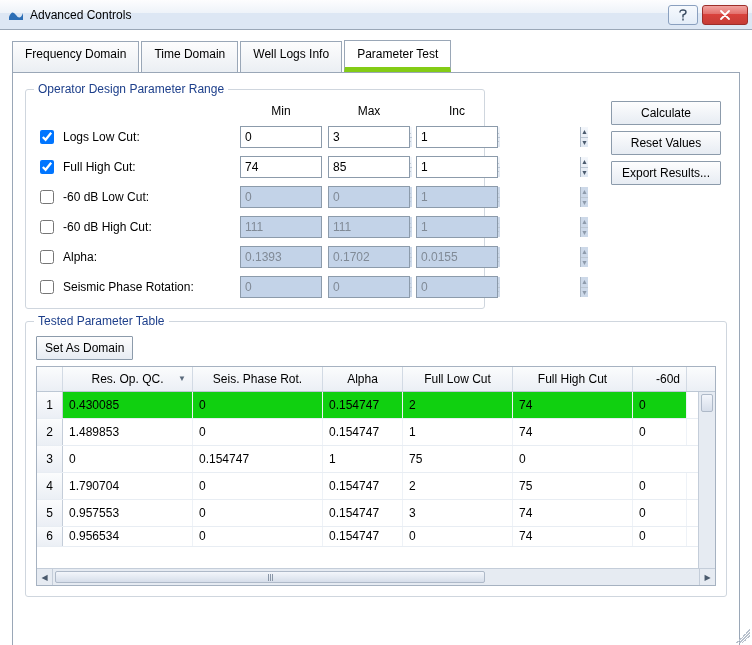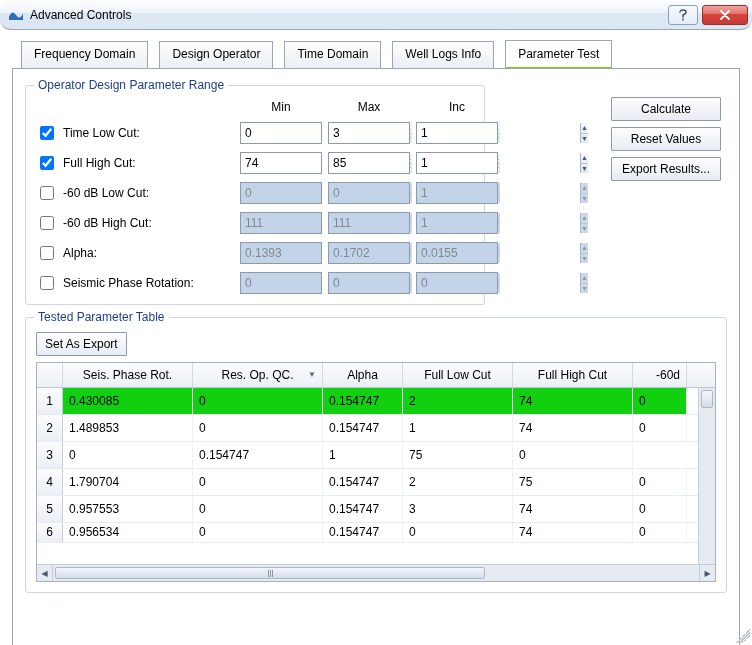--- a/index.html
+++ b/index.html
@@ -6,21 +6,20 @@
   html, body { margin: 0; padding: 0; }
   body { background: #fff; width: 752px; height: 645px; overflow: hidden; }
 
   
   .titlebar {
     height: 30px;
     background: linear-gradient(to bottom, #fdfdfe 0%, #eef3f9 45%, #dde7f4 46%, #dde7f4 100%);
     border-bottom: 1px solid #9aa7b7;
     display: flex; align-items: center;
     padding: 0 4px 0 8px;
-    border-radius: 11px;
   }
   .titlebar .app-icon { width: 16px; height: 16px; margin-right: 6px; }
   .titlebar .title { flex: 1; color: #000; }
   .titlebar .win-btns { display: flex; gap: 4px; }
   .titlebar .win-btn {
     width: 30px; height: 20px;
     border: 1px solid #8aa0bf;
     border-radius: 3px;
     background: linear-gradient(to bottom, #f6f9fd, #e4edf8);
     display: flex; align-items: center; justify-content: center;
@@ -38,25 +37,24 @@
   .tabs-wrap { }
   .tabstrip { display: flex; }
   .tab {
     border: 1px solid #9aa7b7;
     border-bottom: none;
     background: linear-gradient(to bottom, #fdfdfd, #eaeef3);
     padding: 5px 12px 6px;
     margin-right: 2px;
     position: relative; top: 1px;
     color: #000;
-    margin-left: 9px;
   }
   .tab.active {
     background: #fff;
-    border-bottom: 1px solid #84cc16;
+    border-bottom: 5px solid #84cc16;
     z-index: 3;
     padding-top: 6px; top: 0;
   }
   .tab-panel {
     border: 1px solid #9aa7b7;
     background: #fff;
     padding: 10px 12px 12px;
     height: 620px;
     position: relative;
   }
@@ -224,40 +222,39 @@
         </svg>
     </div>
   </div>
 </div>
 
 <div class="client">
 
   <div class="tabs-wrap">
     <div class="tabstrip">
       <div class="tab">Frequency Domain</div>
-      <div class="tab">Design Operator</div>
       <div class="tab">Time Domain</div>
       <div class="tab">Well Logs Info</div>
       <div class="tab active">Parameter Test</div>
     </div>
 
     <div class="tab-panel">
 
       <div class="groupbox" style="width:460px;">
         <div class="legend">Operator Design Parameter Range</div>
 
         <div class="param-grid">
           <div></div>
           <div class="col-hdr">Min</div>
           <div class="col-hdr">Max</div>
           <div class="col-hdr">Inc</div>
 
           <label class="param-label">
             <input type="checkbox" checked="" style="">
-            <span>Time Low Cut:</span>
+            <span>Logs Low Cut:</span>
           </label>
           <div class="spin">
               <input value="0" style="">
               <div class="arrows">
                 <div class="arrow">▲</div>
                 <div class="arrow">▼</div>
               </div>
             </div>
           <div class="spin">
               <input value="3" style="">
@@ -409,28 +406,28 @@
       <div class="actions">
         <div class="btn">Calculate</div>
         <div class="btn">Reset Values</div>
         <div class="btn">Export Results...</div>
       </div>
 
       <div class="groupbox group2">
         <div class="legend">Tested Parameter Table</div>
 
         <div class="setbtn-row">
-          <div class="btn setbtn">Set As Export</div>
+          <div class="btn setbtn">Set As Domain</div>
         </div>
 
         <div class="table-wrap">
           <div class="thead">
             <div class="th rownum"></div>
+            <div class="th"><span>Res. Op. QC.</span><span class="sort">▼</span></div>
             <div class="th">Seis. Phase Rot.</div>
-            <div class="th"><span>Res. Op. QC.</span><span class="sort">▼</span></div>
             <div class="th">Alpha</div>
             <div class="th">Full Low Cut</div>
             <div class="th">Full High Cut</div>
             <div class="th" style="text-align:right">-60d</div>
           </div>
 
           <div class="tbody-wrap">
             <div class="tbody">
               <div class="trow selected">
                 <div class="td rownum">1</div>

